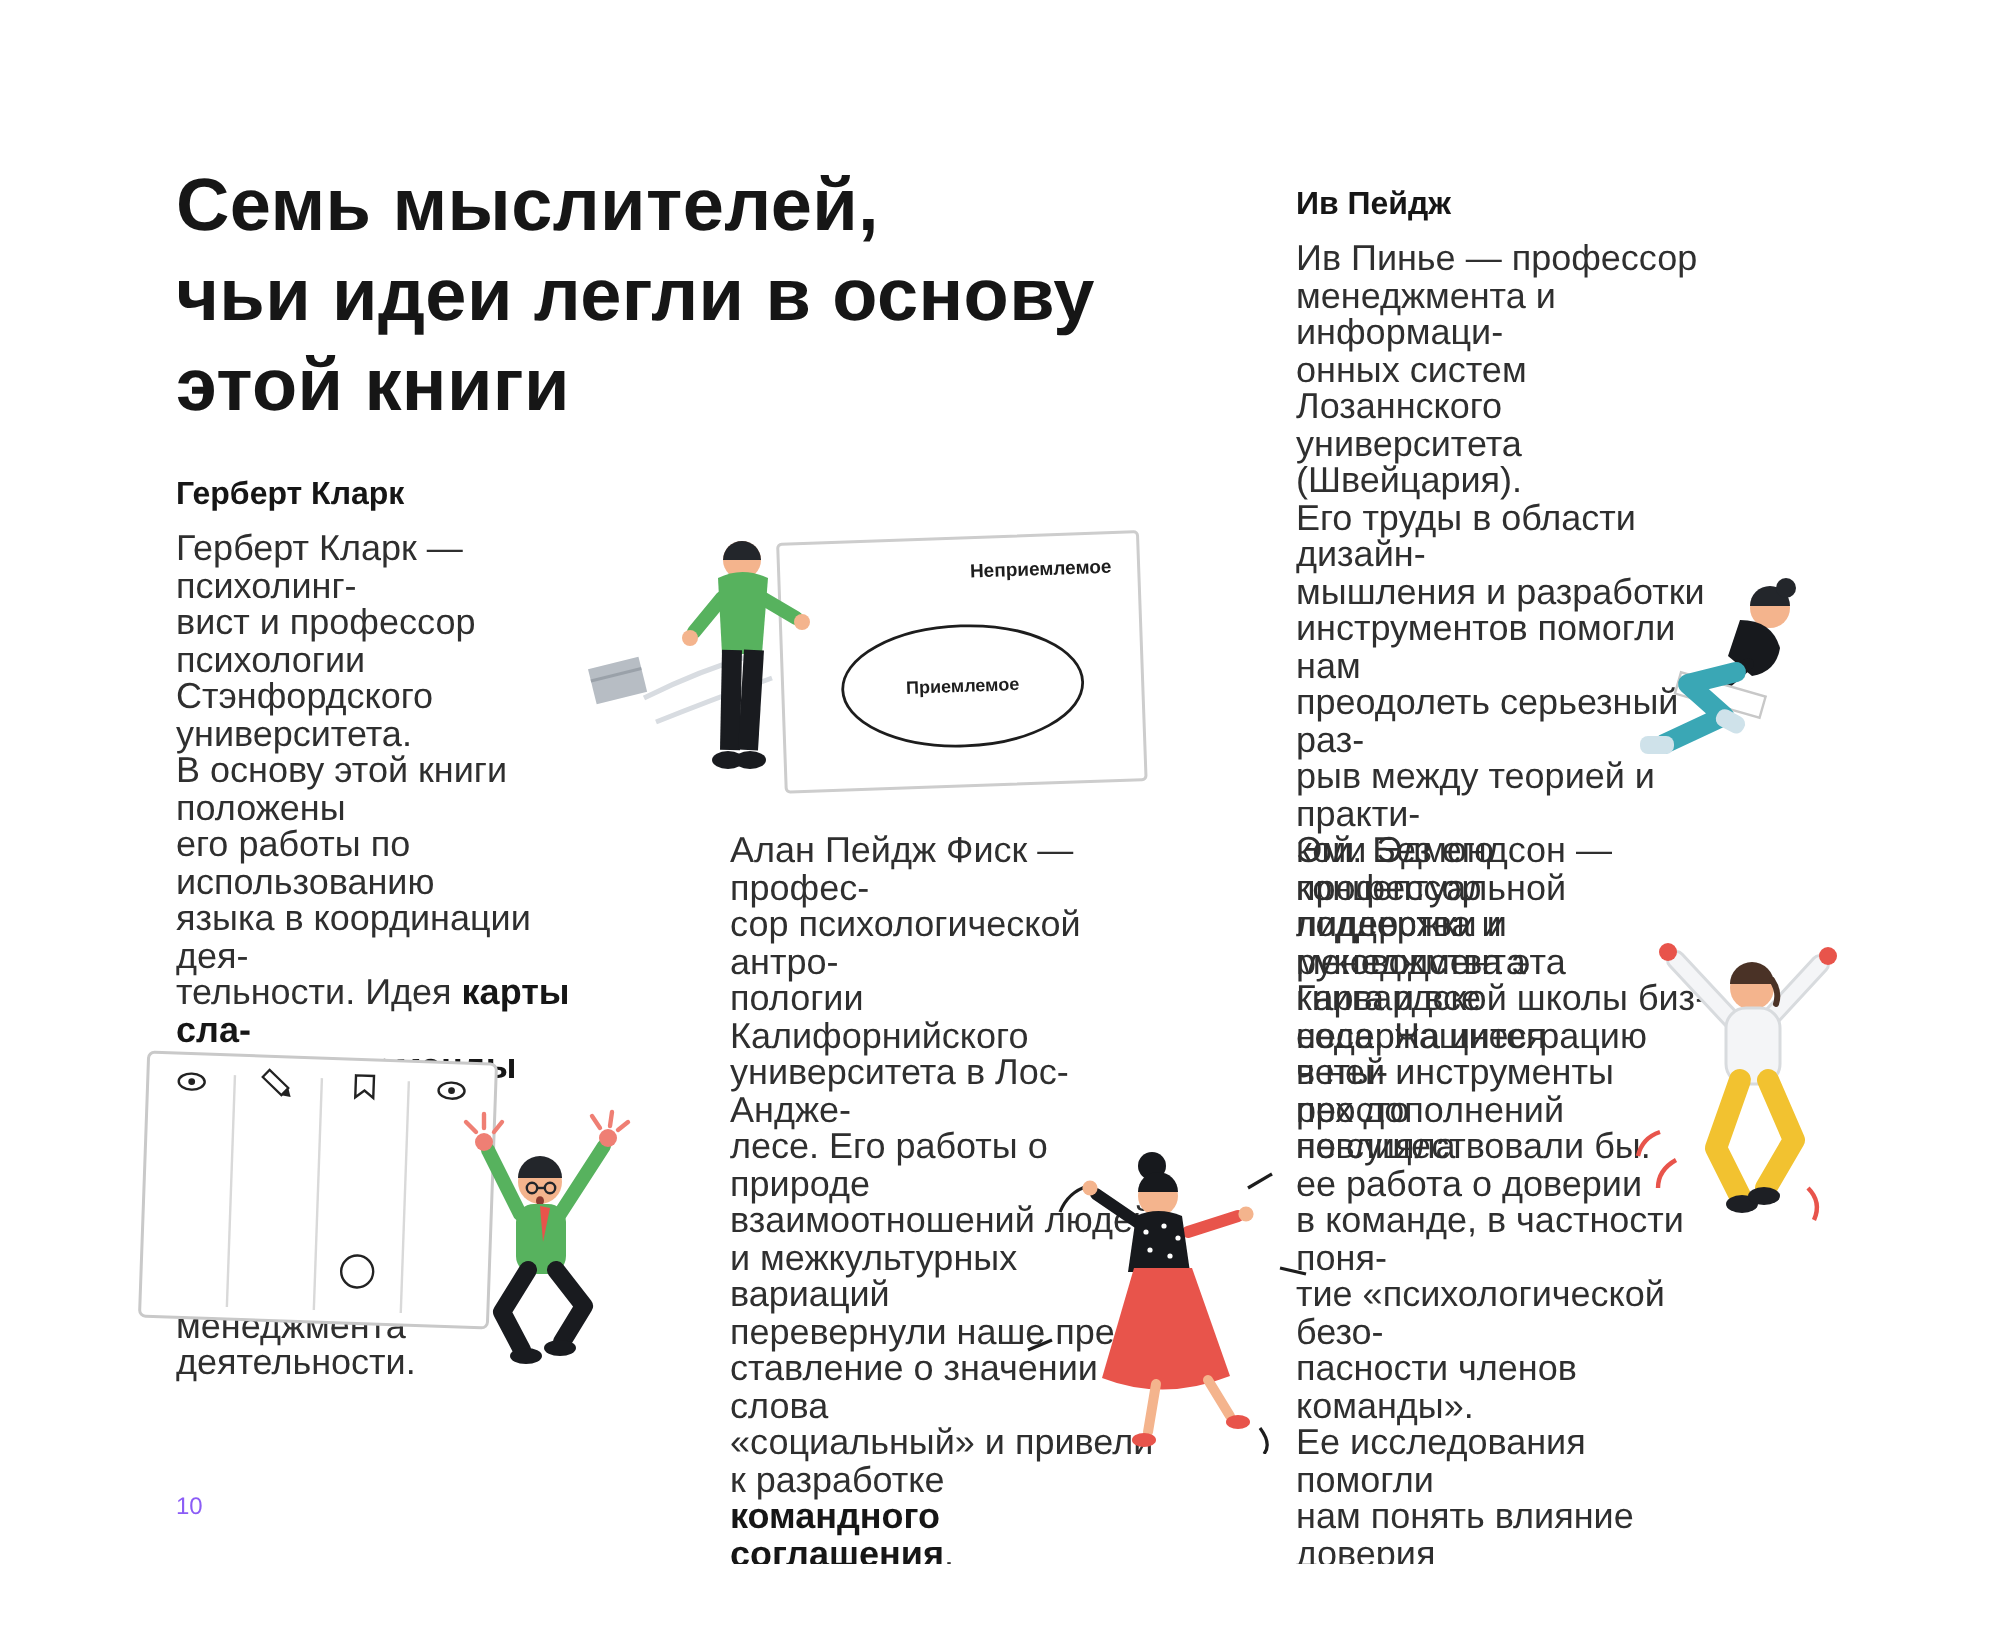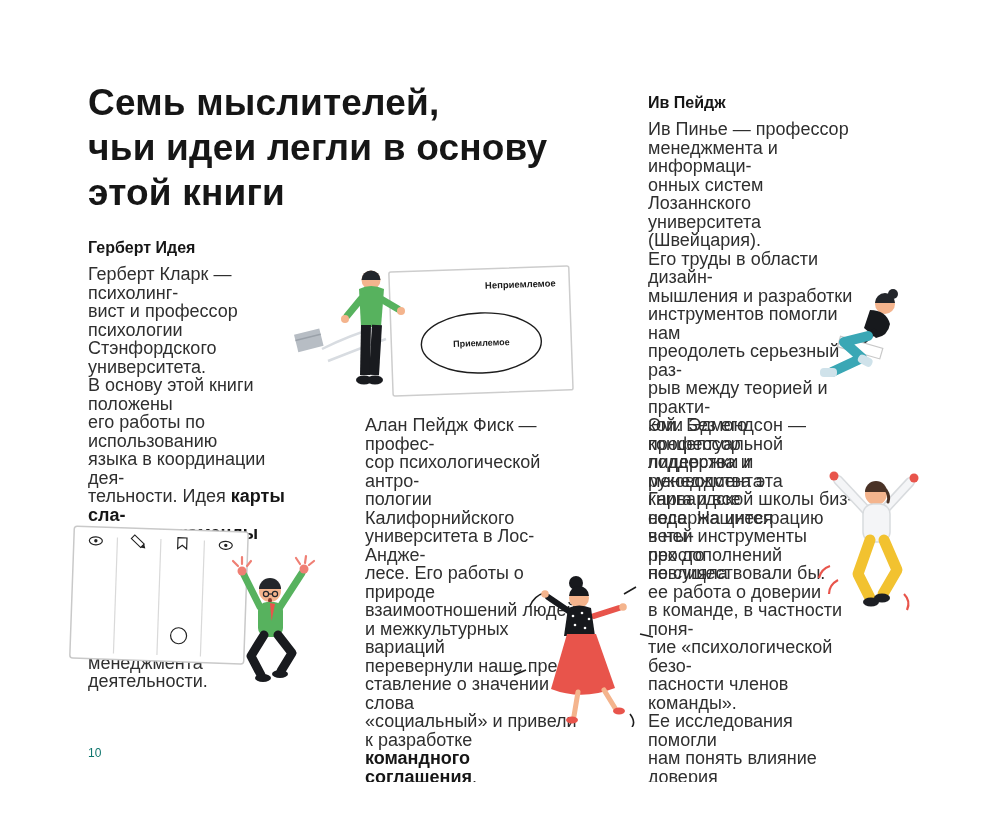--- a/index.html
+++ b/index.html
@@ -14,21 +14,21 @@
     white-space:pre-line; letter-spacing:0.2px;
   }
   .sec { position:absolute; width:212px; }
   .sec-pigneur   { left:648px; top:94px;  }
   .sec-clark     { left:88px;  top:239px; }
   .sec-fisk      { left:365px; top:416px; }
   .sec-edmondson { left:648px; top:416px; }
   .heading { font-size:16px; font-weight:700; color:#161616; margin-bottom:8px; }
   .body { font-size:18px; line-height:18.5px; white-space:pre-line; color:#2f2f2f; }
   .body b { font-weight:700; color:#161616; }
-  .page-number { position:absolute; left:88px; top:746px; font-size:12px; color:#0f766e; }
+  .page-number { position:absolute; left:88px; top:746px; font-size:12px; color:#8b5cf6; }
   .fig { position:absolute; }
   .fig svg { display:block; }
   svg text { font-family:"Liberation Sans", sans-serif; }
   .fig-whiteboard { left:288px; top:253px; }
   .fig-pigneur    { left:800px; top:282px; }
   .fig-flipchart  { left:66px;  top:515px; }
   .fig-dancer     { left:512px; top:572px; }
   .fig-edmondson  { left:800px; top:446px; }
 </style>
 </head>
@@ -52,21 +52,21 @@
 преодолеть серьезный раз-
 рыв между теорией и практи-
 кой. Без его концептуальной
 поддержки и руководства эта
 книга и все содержащиеся
 в ней инструменты просто
 не существовали бы.</p>
   </section>
 
   <section class="sec sec-clark">
-    <h2 class="heading">Герберт Идея</h2>
+    <h2 class="heading">Герберт Кларк</h2>
     <p class="body"><span>Герберт Кларк — психолинг-
 вист и профессор психологии
 Стэнфордского университета.
 В основу этой книги положены
 его работы по использованию
 языка в координации дея-
 тельности. Идея </span><b>карты сла-
 женности команды</b><span> появилась
 благодаря его исследованию
 вопросов взаимопонимания

